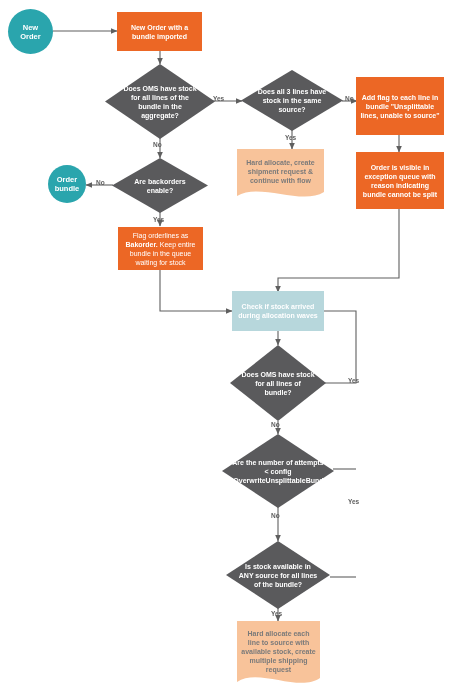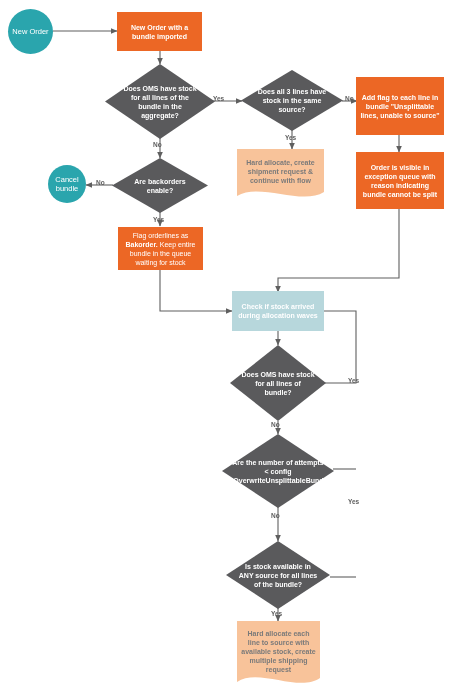--- a/index.html
+++ b/index.html
@@ -8,21 +8,21 @@
     font-family:"Liberation Sans","DejaVu Sans",sans-serif;
     background:#ffffff;
   }
   #canvas{position:absolute;left:0;top:0;width:453px;height:699px;}
   svg#wires{position:absolute;left:0;top:0;width:453px;height:699px;pointer-events:none;}
 
   .node{position:absolute;box-sizing:border-box;display:flex;align-items:center;justify-content:center;text-align:center;}
   .node .txt{display:block;width:100%;padding:0 4px;box-sizing:border-box;}
 
   
-  .circle{border-radius:50%;background:#2AA5AD;color:#ffffff;font-size:7.5px;font-weight:normal;line-height:9px;}
+  .circle{border-radius:50%;background:#2AA5AD;color:#ffffff;font-size:7.5px;font-weight:bold;line-height:9px;}
 
   
   .orange{background:#EC6725;color:#ffffff;font-size:7px;font-weight:bold;line-height:9px;}
 
   
   .lightblue{background:#B7D7DC;color:#ffffff;font-size:7px;font-weight:bold;line-height:9px;}
 
   
   .diamond{color:#ffffff;font-size:7px;font-weight:bold;line-height:9px;}
   .diamond .shape{position:absolute;left:0;top:0;width:100%;height:100%;
@@ -125,21 +125,21 @@
   <div class="node orange" style="left:356px;top:152px;width:88px;height:57px;">
     <span class="txt">Order is visible in exception queue with reason indicating bundle cannot be split</span>
   </div>
 
   <div class="node diamond" style="left:112px;top:158px;width:96px;height:55px;">
     <div class="shape"></div>
     <span class="txt" style="padding:0 13px;">Are backorders enable?</span>
   </div>
 
   <div class="node circle" style="left:48px;top:165px;width:38px;height:38px;">
-    <span class="txt">Cancel bundle</span>
+    <span class="txt">Order bundle</span>
   </div>
 
   <div class="node orange" style="left:118px;top:227px;width:85px;height:43px;">
     <span class="txt"><span style="font-weight:normal">Flag orderlines as </span><span>Bakorder.</span><span style="font-weight:normal"> Keep entire bundle in the queue waiting for stock</span></span>
   </div>
 
   <div class="node lightblue" style="left:232px;top:291px;width:92px;height:40px;">
     <span class="txt">Check if stock arrived during allocation waves</span>
   </div>
 

